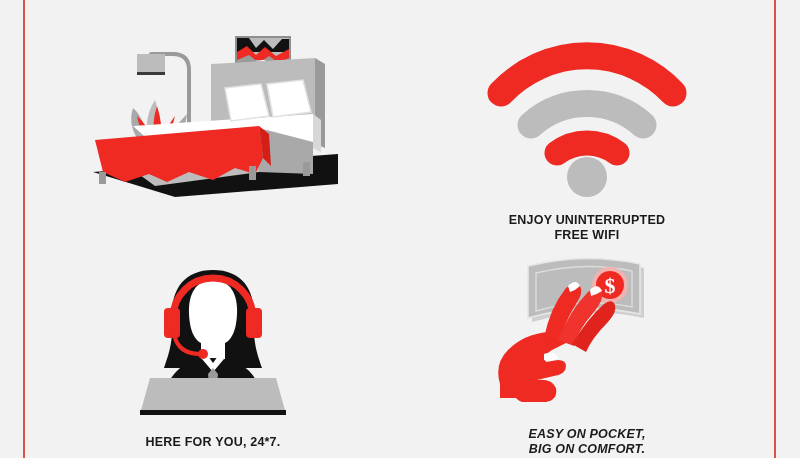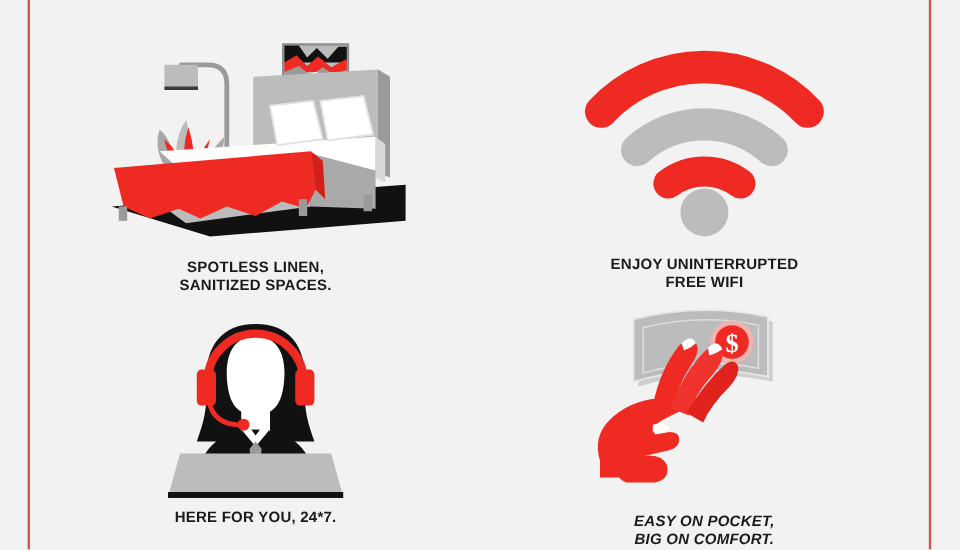--- a/index.html
+++ b/index.html
@@ -65,21 +65,21 @@
   }
 
   
   .cell-bed  .art { width: 300px; height: 180px; margin-top: 22px; }
   .cell-bed  .caption { margin-top: 14px; }
 
   .cell-wifi .art { width: 210px; height: 165px; margin-top: 30px; }
   .cell-wifi .caption { margin-top: 18px; text-align: center; }
 
   .cell-support .art { width: 160px; height: 150px; margin-top: 16px; }
-  .cell-support .caption { margin-top: 10px; }
+  .cell-support .caption { margin-top: 21px; }
 
   .cell-money .art { width: 190px; height: 155px; margin-top: 4px; }
   .cell-money .caption { margin-top: 20px; font-style: italic; }
 
   svg { display: block; overflow: visible; }
 </style>
 </head>
 <body>
 
 <div class="rule rule-left"></div>
@@ -133,22 +133,20 @@
         <polygon points="196,106 250,120 250,152 196,150" fill="#a9a9a9"></polygon>
 
         <path d="M32,118 L196,104 L200,136 L192,152 L172,146 L150,158 L126,150 L104,160 L86,152 L62,160 L40,150 Z" fill="#ee2a23"></path>
         <polygon points="196,104 206,112 208,144 200,136" fill="#d41f18"></polygon>
 
         <rect x="36" y="150" width="7" height="12" fill="#9a9a9a"></rect>
         <rect x="186" y="144" width="7" height="14" fill="#9a9a9a"></rect>
         <rect x="240" y="140" width="7" height="14" fill="#9a9a9a"></rect>
       </svg>
     </div>
-    <div class="caption">SPOTLESS LINEN,
-SANITIZED SPACES.</div>
   </div>
 
   <div class="cell cell-wifi">
     <div class="art">
       <svg width="200" height="160" viewBox="0 0 200 160">
         <path d="M14,58 A118 118 0 0 1 186,58" stroke="#ee2a23" stroke-width="27" fill="none" stroke-linecap="round"></path>
         <path d="M44,90 A84 84 0 0 1 156,90" stroke="#bcbcbc" stroke-width="27" fill="none" stroke-linecap="round"></path>
         <path d="M70,118 A50 50 0 0 1 130,118" stroke="#ee2a23" stroke-width="25" fill="none" stroke-linecap="round"></path>
         <circle cx="100" cy="142" r="20" fill="#bcbcbc"></circle>
       </svg>

